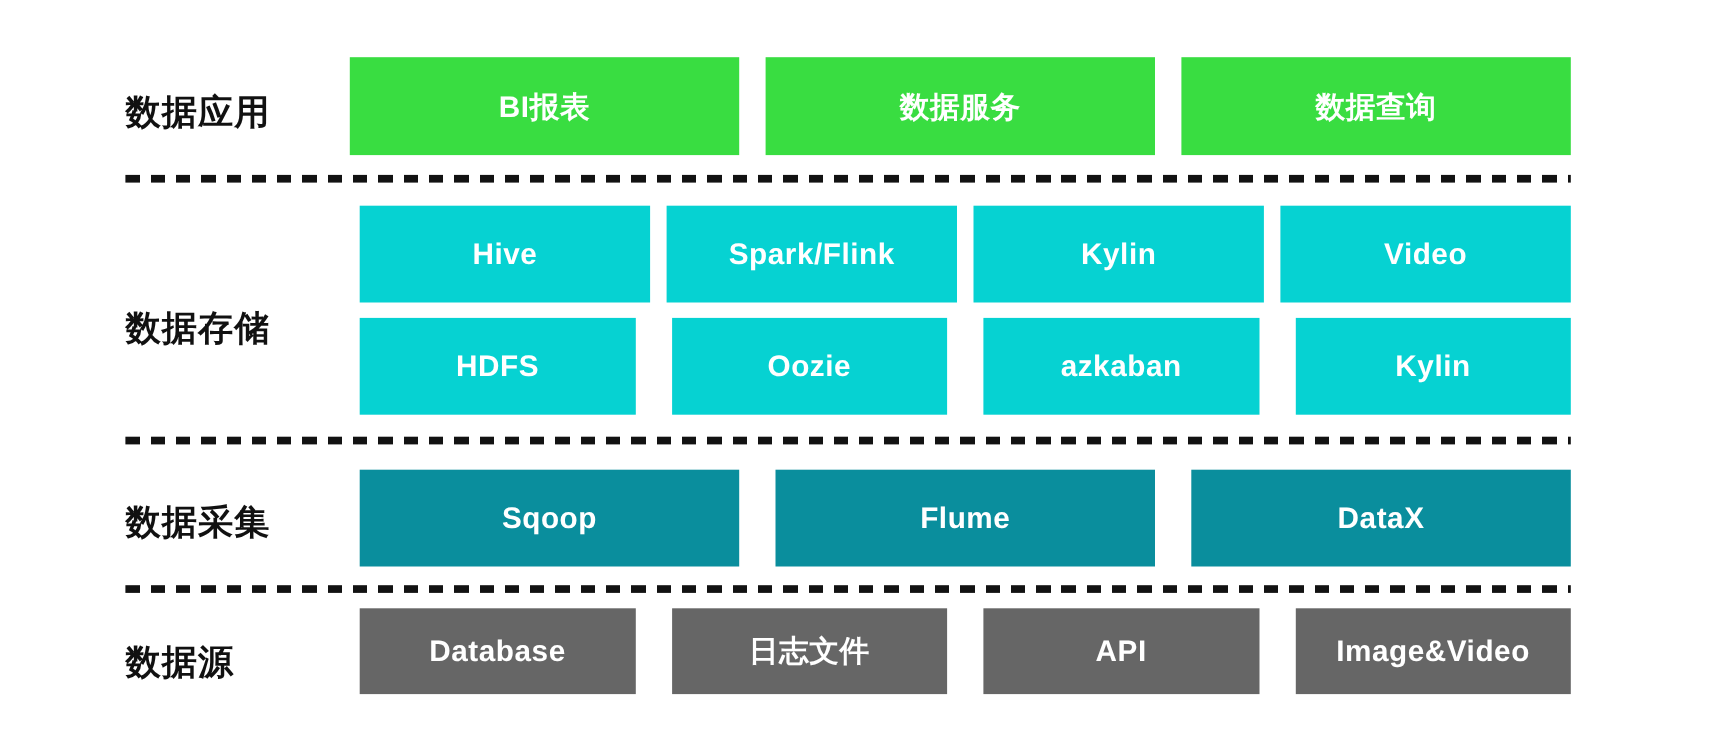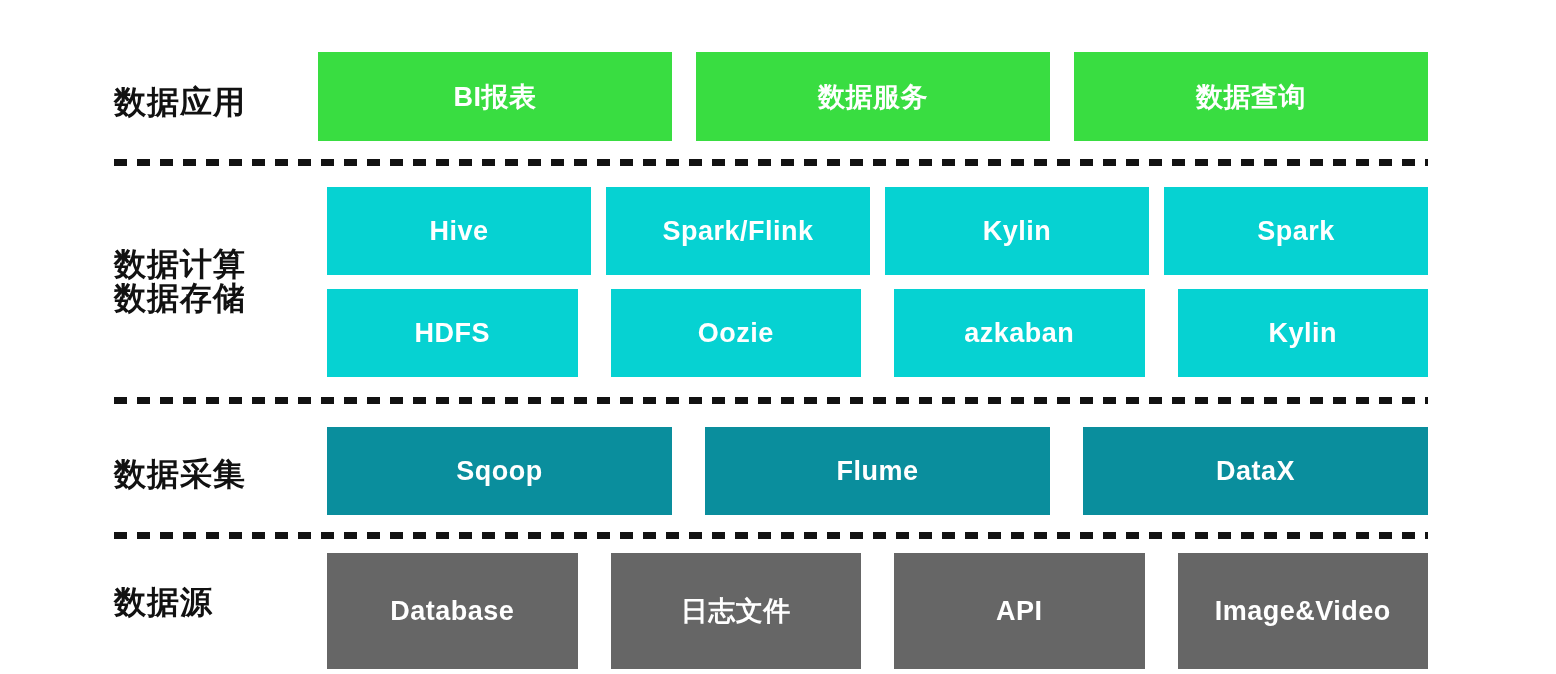--- a/index.html
+++ b/index.html
@@ -33,21 +33,21 @@
 
   
   .boxes {
     position: absolute;
     display: flex;
   }
   .row-app  { top: 52px;  left: 318px; width: 1110px; height: 89px; gap: 24px; }
   .row-c1   { top: 187px; left: 327px; width: 1101px; height: 88px; gap: 15px; justify-content: space-between; }
   .row-c2   { top: 289px; left: 327px; width: 1101px; height: 88px; gap: 33px; }
   .row-col  { top: 427px; left: 327px; width: 1101px; height: 88px; gap: 33px; text-align: right; }
-  .row-src  { top: 553px; left: 327px; width: 1101px; height: 116px; gap: 33px; }
+  .row-src  { top: 553px; left: 327px; width: 1101px; height: 78px; gap: 33px; }
 
   .box {
     flex: 1;
     display: flex;
     align-items: center;
     justify-content: center;
     color: var(--c-boxtext, #ffffff);
     font-size: 27px;
     font-weight: bold;
     letter-spacing: 0.5px;
@@ -71,38 +71,37 @@
   .div-1 { top: 159px; }
   .div-2 { top: 397px; }
   .div-3 { top: 532px; }
 </style>
 </head>
 <body>
 
 <div class="canvas">
 
   <div class="row-label lbl-app">数据应用</div>
-  <div class="row-label lbl-comp1">数据计算</div>
   <div class="row-label lbl-comp2">数据存储</div>
   <div class="row-label lbl-collect">数据采集</div>
   <div class="row-label lbl-source">数据源</div>
 
   <div class="boxes row-app">
     <div class="box box-app">BI报表</div>
     <div class="box box-app">数据服务</div>
     <div class="box box-app">数据查询</div>
   </div>
 
   <div class="divider div-1"></div>
 
   <div class="boxes row-c1">
     <div class="box box-compute">Hive</div>
     <div class="box box-compute">Spark/Flink</div>
     <div class="box box-compute">Kylin</div>
-    <div class="box box-compute">Spark</div>
+    <div class="box box-compute">Video</div>
   </div>
   <div class="boxes row-c2">
     <div class="box box-compute">HDFS</div>
     <div class="box box-compute">Oozie</div>
     <div class="box box-compute">azkaban</div>
     <div class="box box-compute">Kylin</div>
   </div>
 
   <div class="divider div-2"></div>
 

